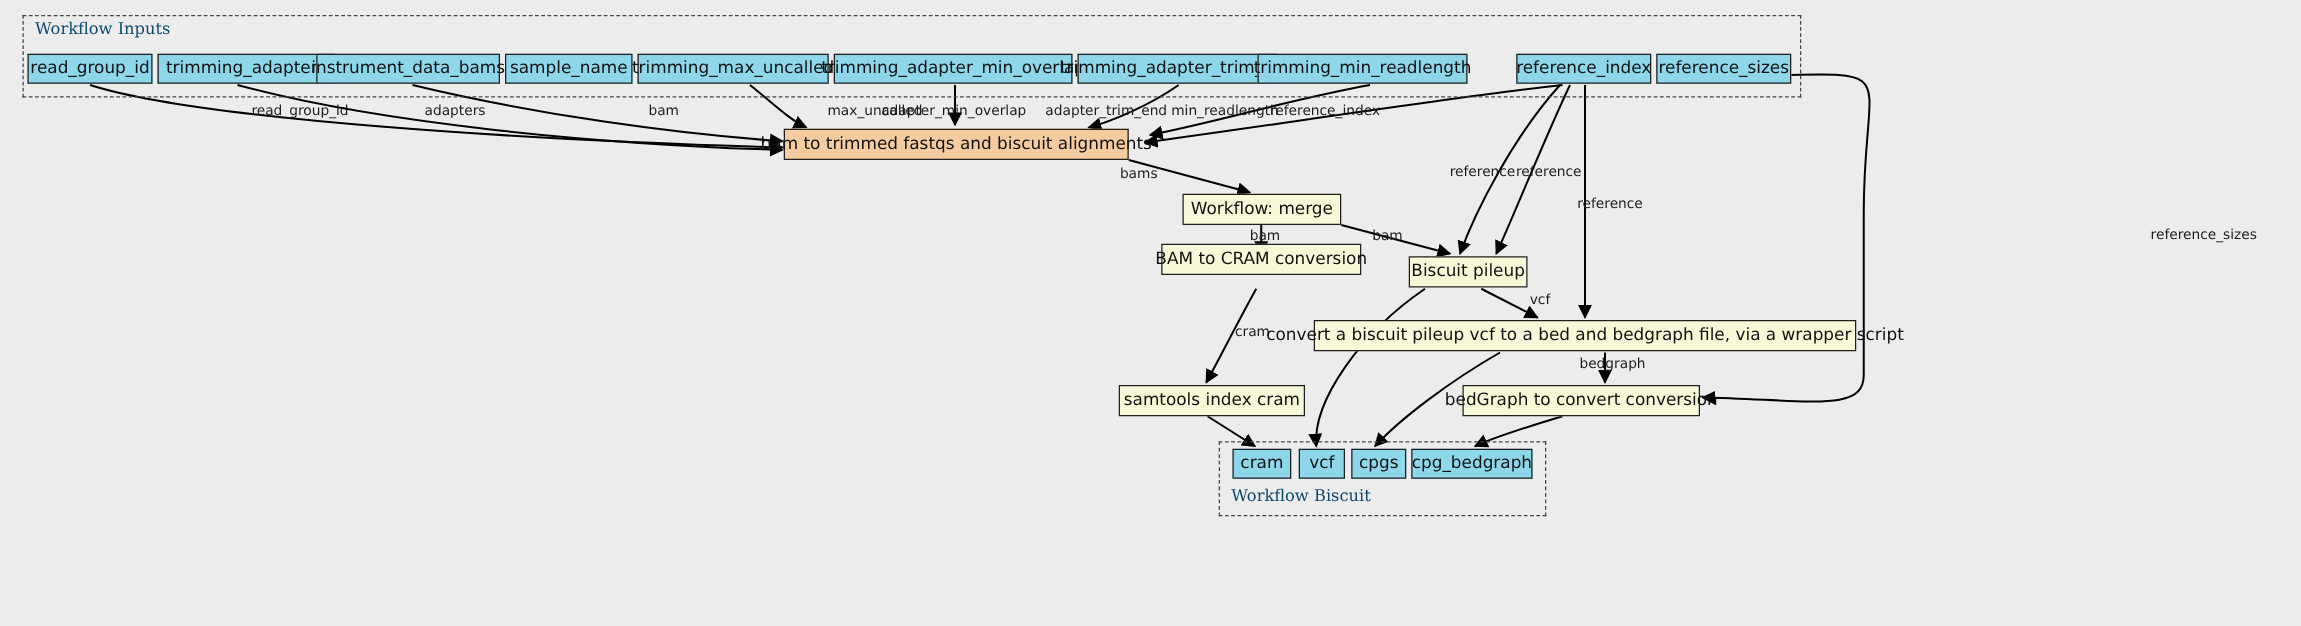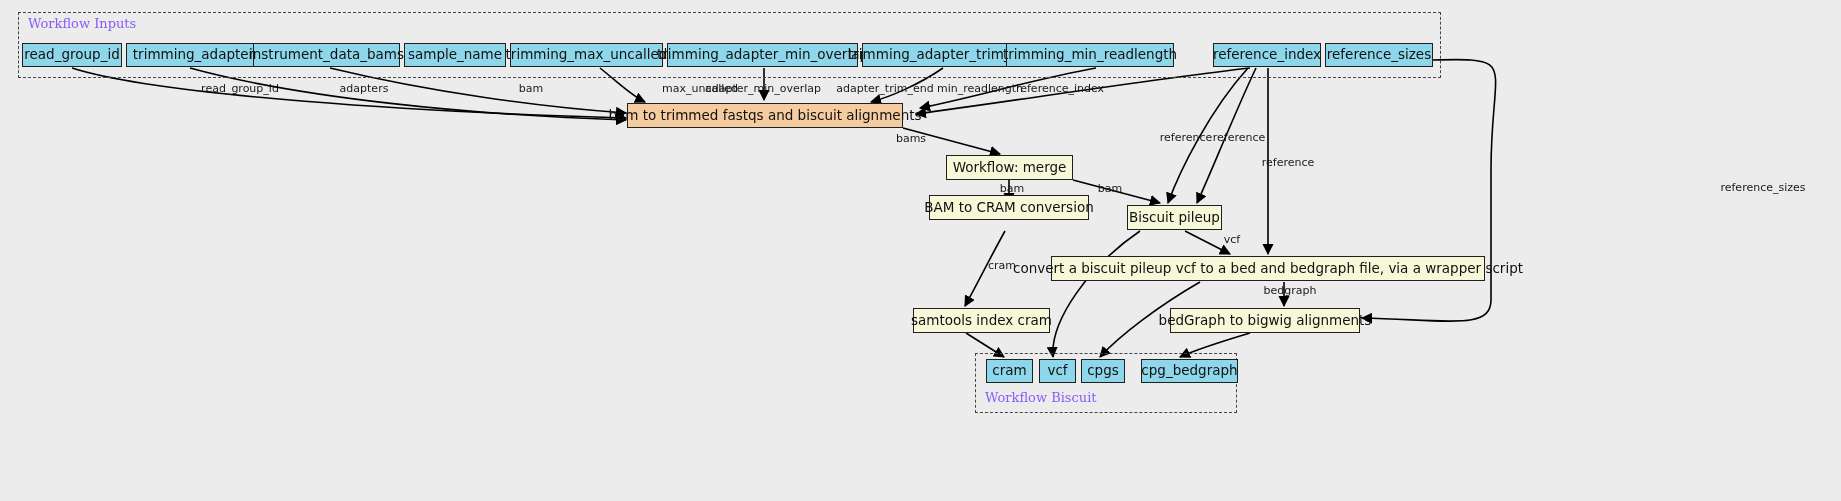--- a/index.html
+++ b/index.html
@@ -35,21 +35,21 @@
   .group-box {
     position: absolute;
     border: 1.7px dashed #444444;
     box-sizing: border-box;
     background: transparent;
   }
   .group-label {
     position: absolute;
     font-family: "DejaVu Serif", serif;
     font-size: 13px;
-    color: #8b5cf6;
+    color: #0c4a6e;
     white-space: nowrap;
   }
   .node {
     position: absolute;
     box-sizing: border-box;
     display: flex;
     align-items: center;
     justify-content: center;
     border: 1.4px solid #222222;
     font-size: 13.5px;
@@ -176,33 +176,33 @@
       </div>
       <div class="node step" style="left: 929px; top: 195px; width: 160px;">
         <span>BAM to CRAM conversion</span>
       </div>
       <div class="node step" style="left: 1127px; top: 205px; width: 95px;">
         <span>Biscuit pileup</span>
       </div>
       <div class="node step" style="left: 1051px; top: 256px; width: 434px;">
         <span>convert a biscuit pileup vcf to a bed and bedgraph file, via a wrapper script</span>
       </div>
-      <div class="node step" style="left: 895px; top: 308px; width: 137px; margin-left: 18px;">
+      <div class="node step" style="left: 895px; top: 308px; width: 149px;">
         <span>samtools index cram</span>
       </div>
       <div class="node step" style="left: 1170px; top: 308px; width: 190px;">
-        <span>bedGraph to bigwig alignments</span>
+        <span>bedGraph to convert conversion</span>
       </div>
       <div class="node output" style="left: 986px; top: 359px; width: 47px;">
         <span>cram</span>
       </div>
       <div class="node output" style="left: 1039px; top: 359px; width: 37px;">
         <span>vcf</span>
       </div>
       <div class="node output" style="left: 1081px; top: 359px; width: 44px;">
         <span>cpgs</span>
       </div>
-      <div class="node output" style="left: 1129px; top: 359px; width: 97px; margin-left: 12px;">
+      <div class="node output" style="left: 1129px; top: 359px; width: 97px;">
         <span>cpg_bedgraph</span>
       </div>
     </div>
 
 </div>
 
 </body></html>

